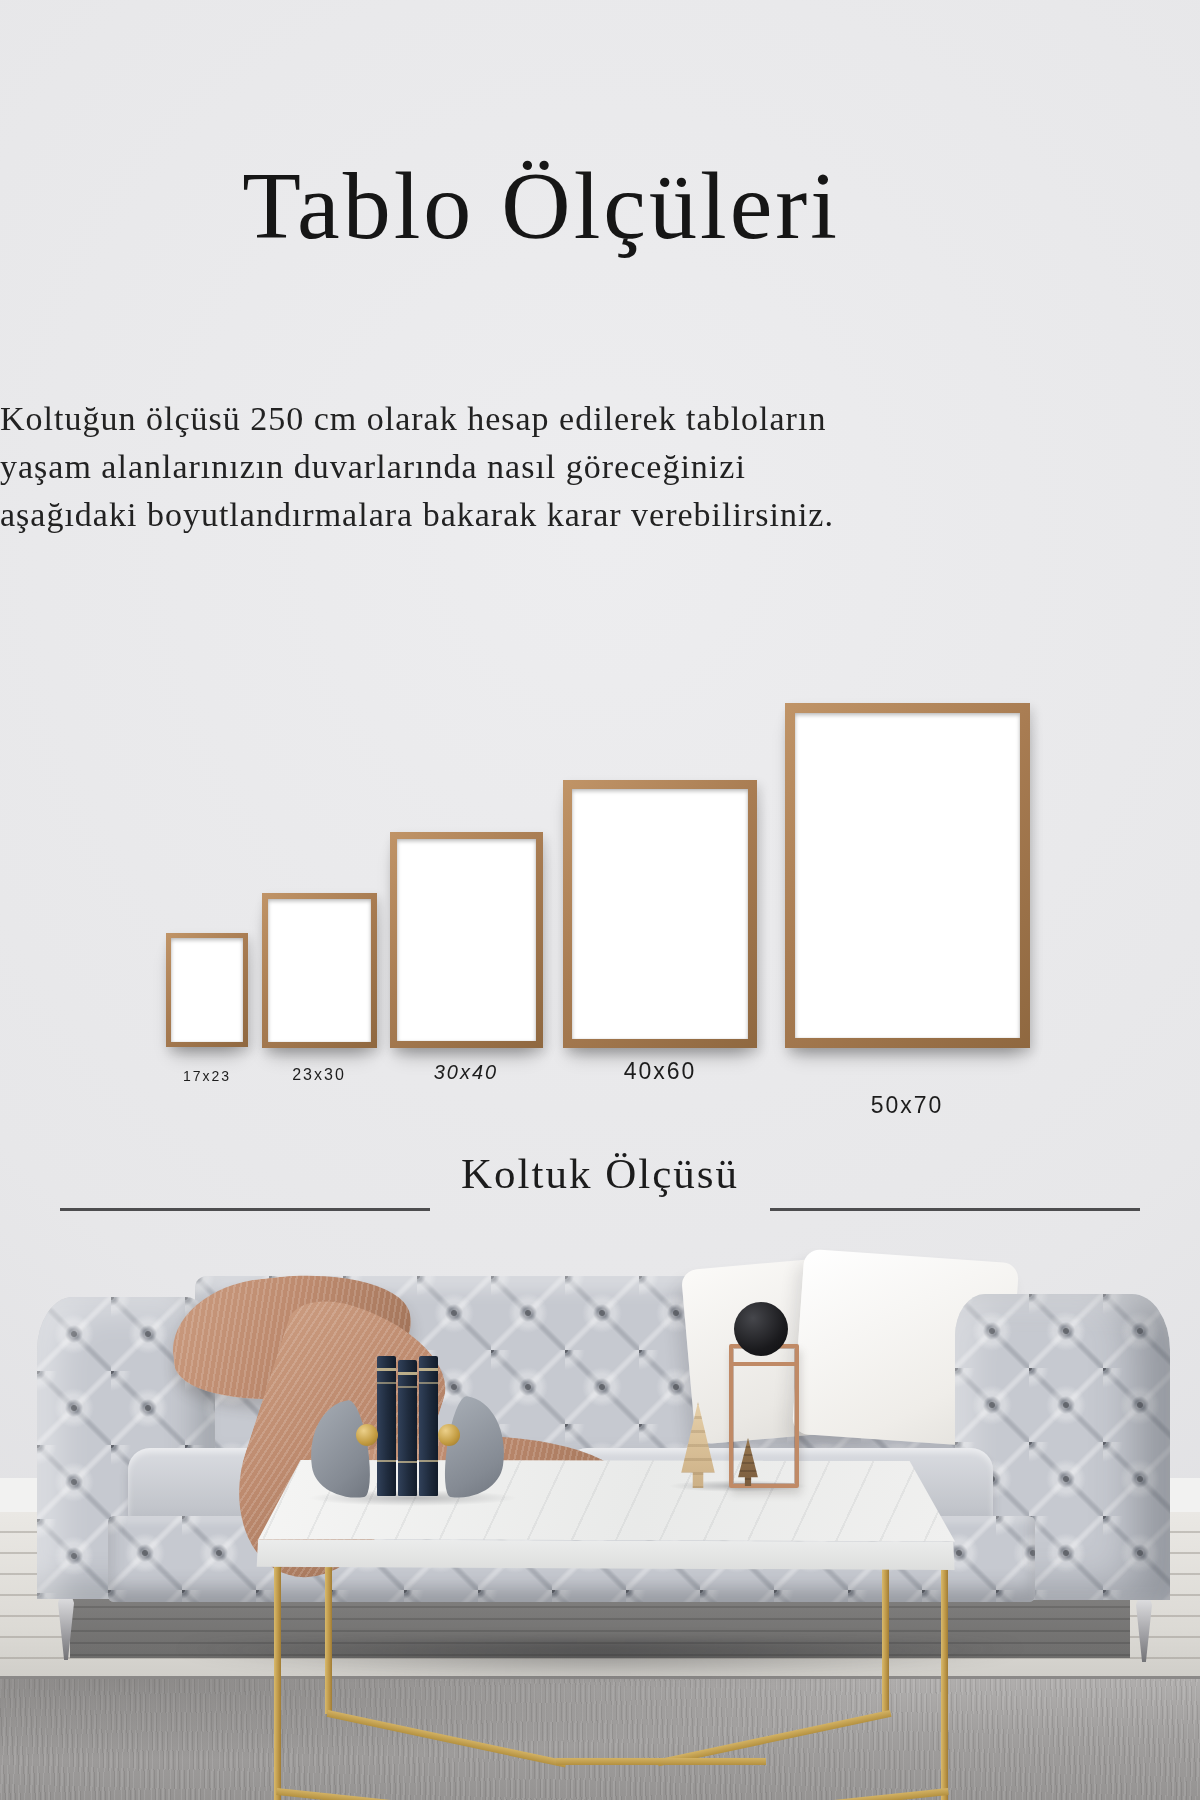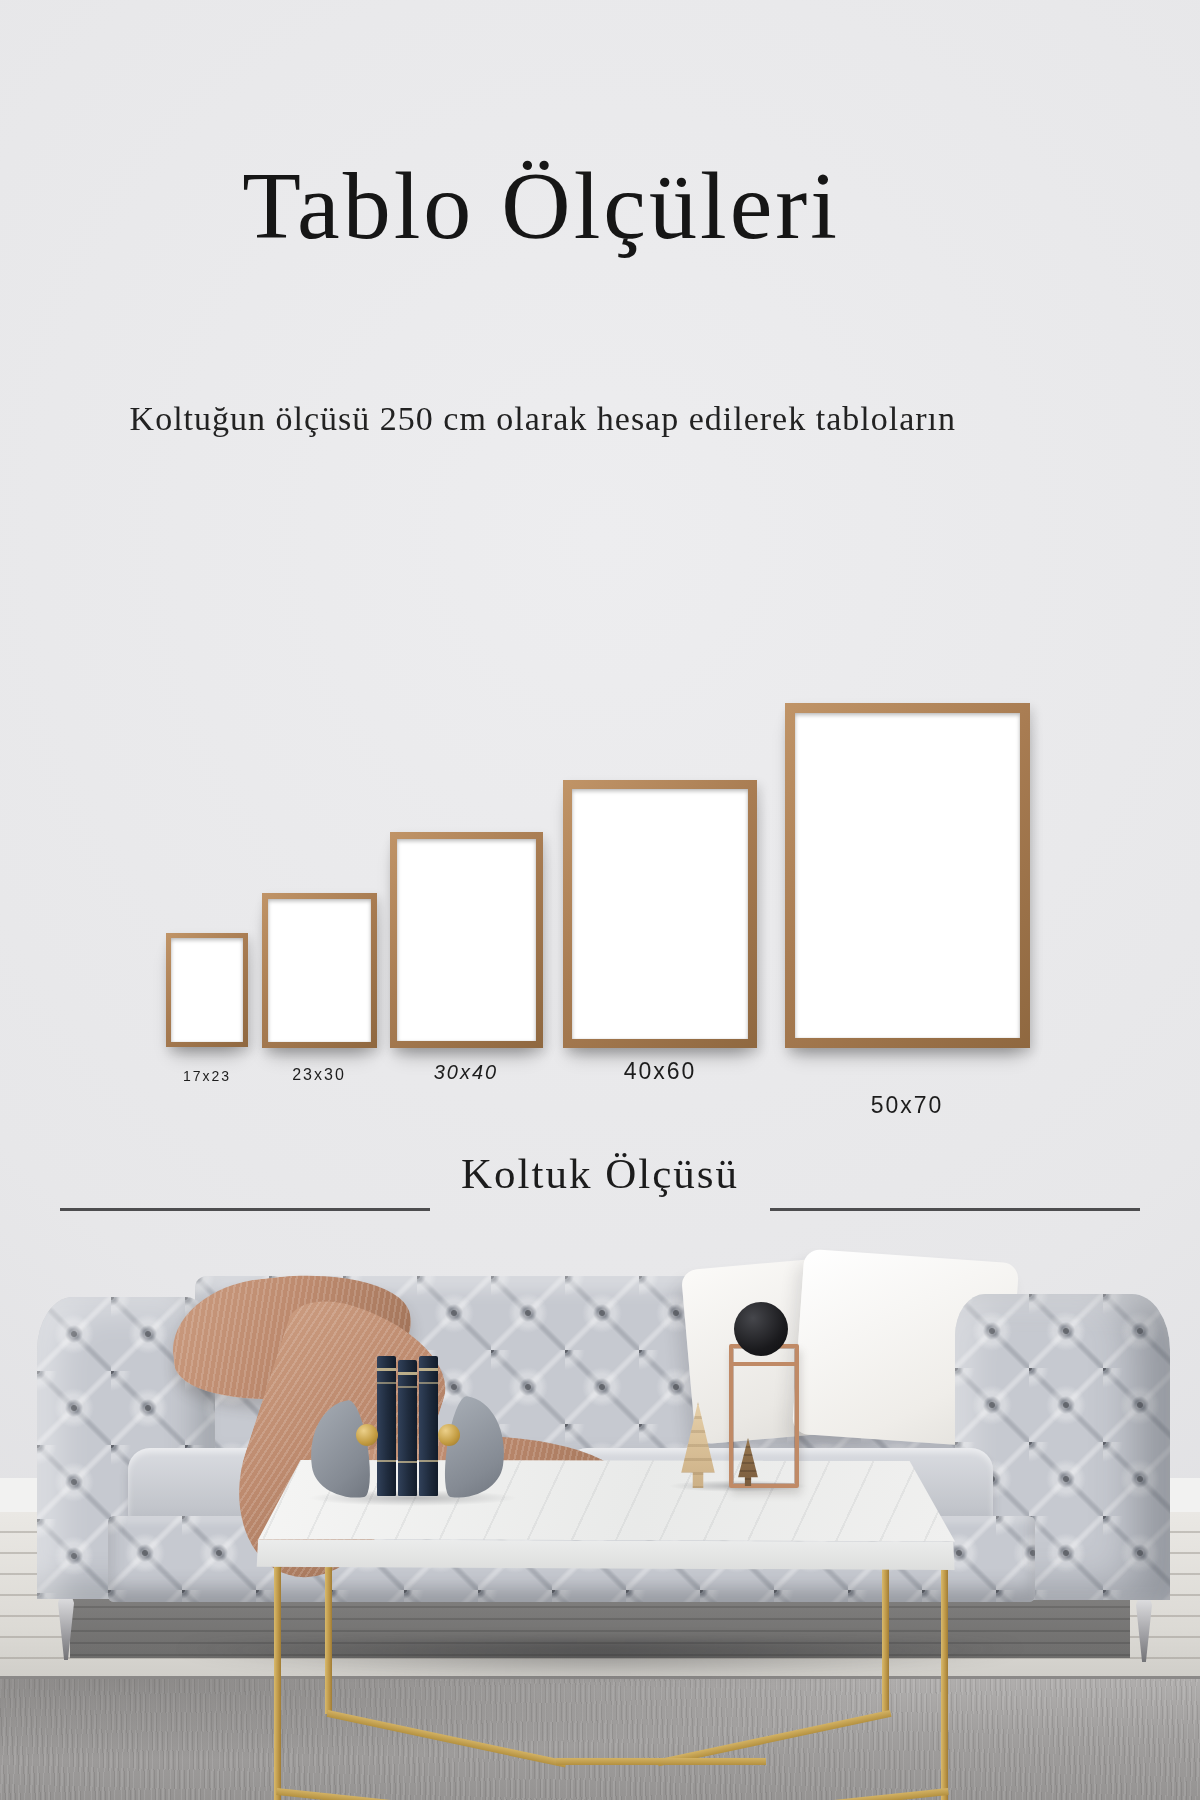--- a/index.html
+++ b/index.html
@@ -6,21 +6,21 @@
   .canvas{
     position:relative;width:1200px;height:1800px;overflow:hidden;margin:0 auto;
     background:radial-gradient(140% 95% at 50% 30%, #ededef 0%, #e7e7e9 50%, #dddde0 84%, #d6d6d9 100%);
     font-family:"Liberation Serif", serif;color:#1b1b1b;
   }
   .abs{position:absolute;}
 
   
   .title{left:0;top:158px;width:1082px;text-align:center;font-size:96px;line-height:1;
     letter-spacing:3px;color:#161616;font-weight:400;}
-  .intro{left:0;top:395px;width:956px;text-align:right;font-size:34px;line-height:48px;
+  .intro{left:0;top:395px;width:956px;text-align:left;font-size:34px;line-height:48px;
     letter-spacing:1px;color:#222;}
 
   
   .frame{background:linear-gradient(135deg,#c09467 0%,#a87c52 45%,#8f6840 100%);
     box-shadow:0 14px 18px -8px rgba(0,0,0,.30), 3px 5px 10px rgba(0,0,0,.14);}
   .frame .mat{position:absolute;background:#fff;box-shadow:inset 0 2px 4px rgba(0,0,0,.28), inset 0 0 1px rgba(0,0,0,.2);}
   .f1{left:166px;top:933px;width:82px;height:114px;} .f1 .mat{inset:5px;}
   .f2{left:262px;top:893px;width:115px;height:155px;} .f2 .mat{inset:6px;}
   .f3{left:390px;top:832px;width:153px;height:216px;} .f3 .mat{inset:7px;}
   .f4{left:563px;top:780px;width:194px;height:268px;} .f4 .mat{inset:9px;}
@@ -147,20 +147,22 @@
     background:repeating-linear-gradient(180deg, rgba(60,45,30,.3) 0 2px, transparent 2px 8px), linear-gradient(180deg,#97774f,#7a5c3e);}
 </style>
 </head>
 <body>
 
 <div class="canvas">
 
   <div class="abs title">Tablo Ölçüleri</div>
   <div class="abs intro">
     <div>Koltuğun ölçüsü 250 cm olarak hesap edilerek tabloların</div>
+    <div>yaşam alanlarınızın duvarlarında nasıl göreceğinizi</div>
+    <div>aşağıdaki boyutlandırmalara bakarak karar verebilirsiniz.</div>
   </div>
 
   <div class="abs baseboard"></div>
   <div class="abs floor"></div>
   <div class="abs rug"></div>
 
   <div class="abs frame f1">
       <div class="mat"></div>
     </div>
   <div class="abs frame f2">

